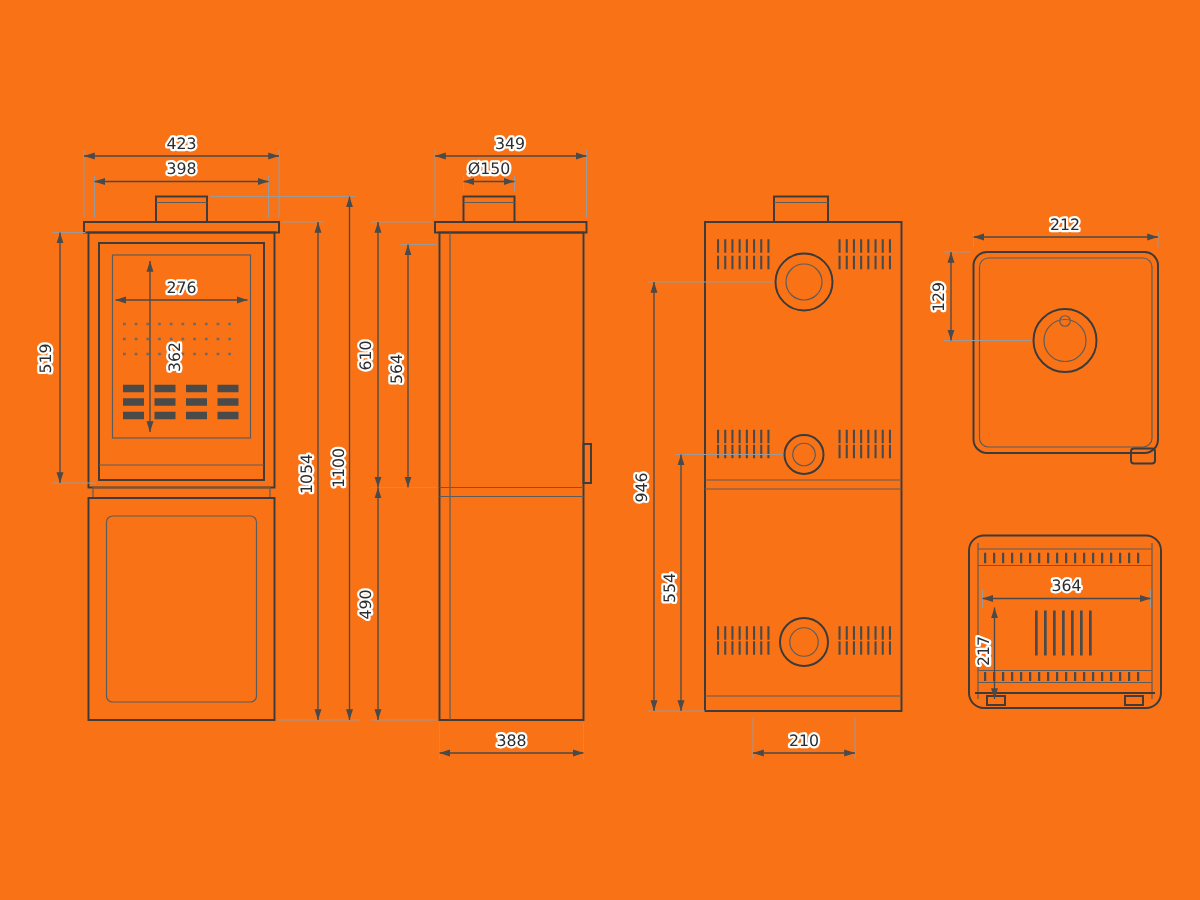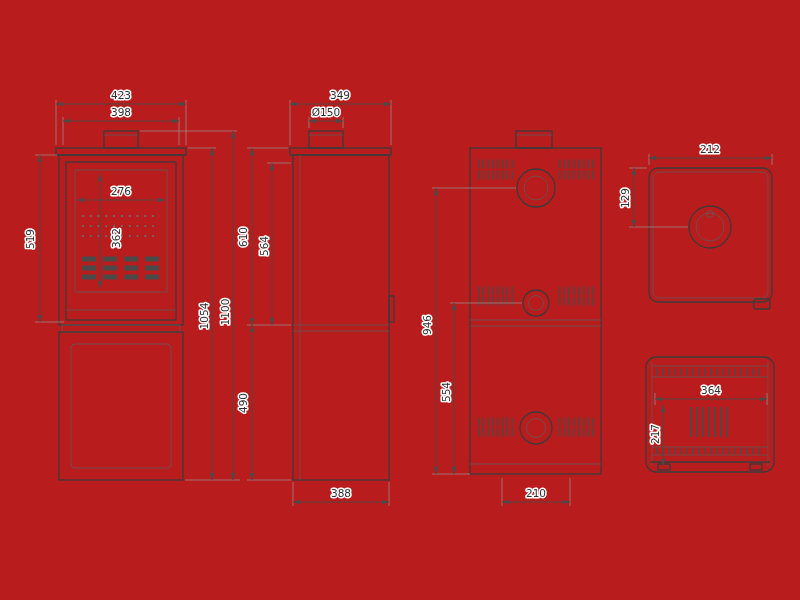--- a/index.html
+++ b/index.html
@@ -6,21 +6,21 @@
     margin: 0;
     padding: 0;
     background: #ffffff;
     width: 800px;
     height: 600px;
     font-family: "DejaVu Sans", sans-serif;
   }
   .page {
     width: 800px;
     height: 600px;
-    background: #b91c1c;
+    background: #f97316;
     overflow: hidden;
   }
   svg { display: block; }
 
   .obj    { fill: none; stroke: #3b3b3b; stroke-width: 1.3; }
   .thin   { fill: none; stroke: #5c5c5c; stroke-width: 0.8; }
   .dim    { fill: none; stroke: #4a4a4a; stroke-width: 0.9; }
   .ext    { fill: none; stroke: #9a9a9a; stroke-width: 0.7; }
   .slots  { stroke: #4a4a4a; stroke-width: 9;  stroke-dasharray: 1.4 3.4; }
   .dots   { stroke: #6a6a6a; stroke-width: 1.8; stroke-dasharray: 1.8 6; }

